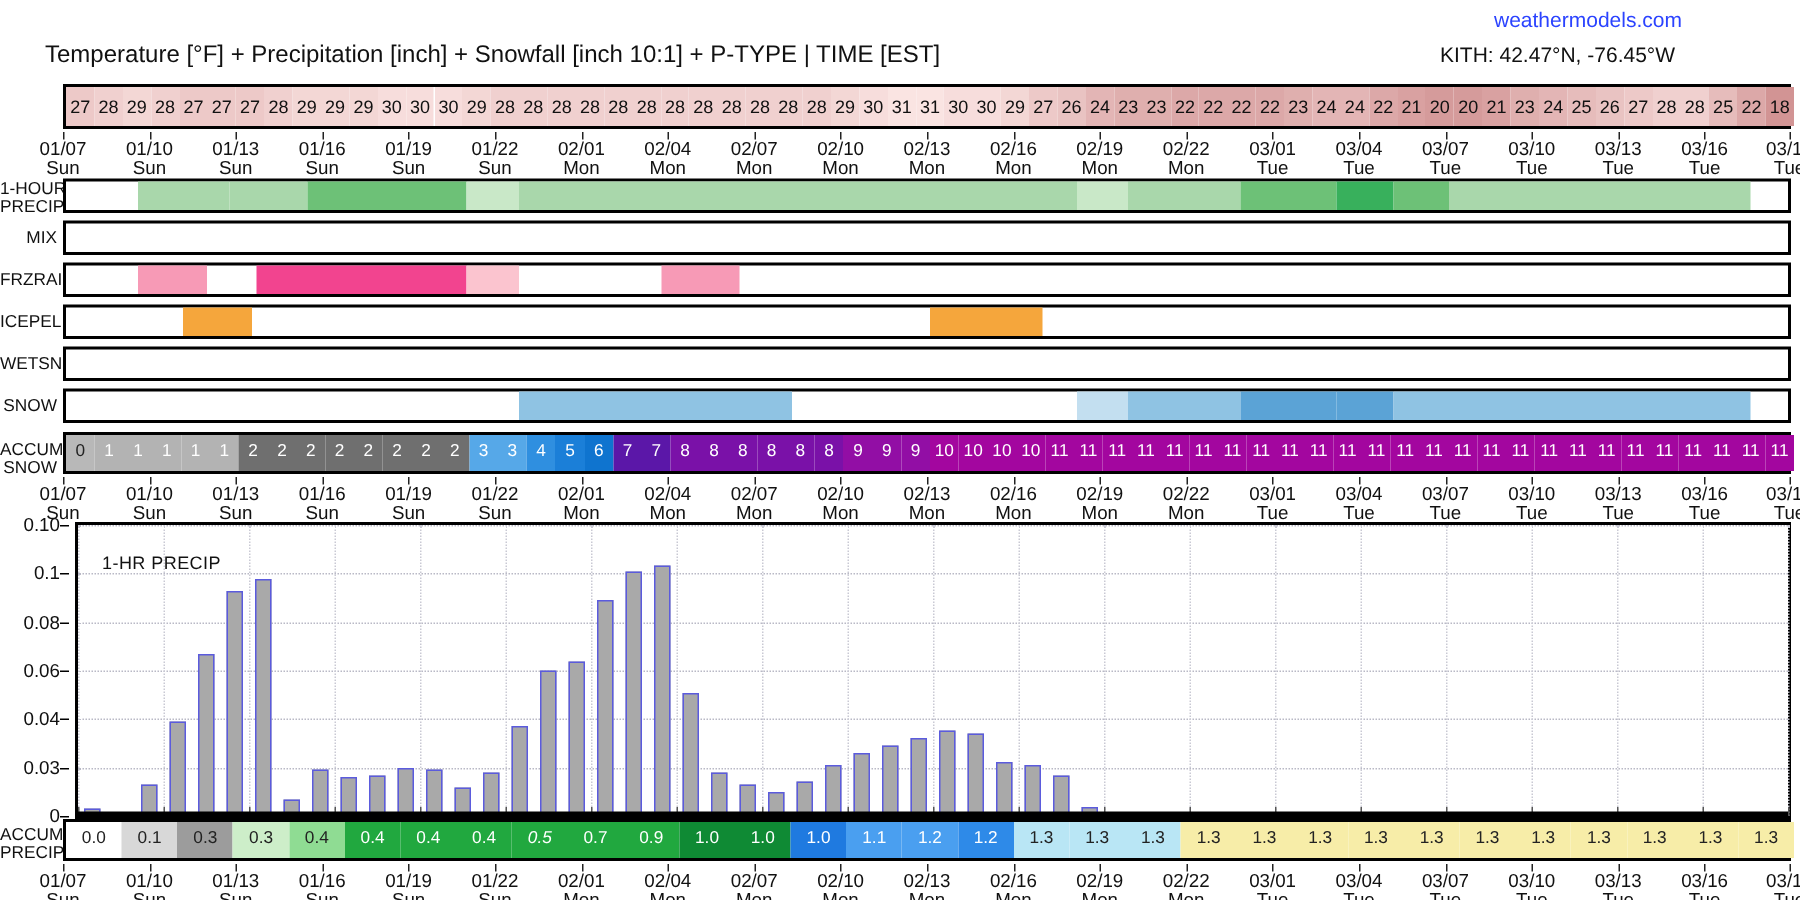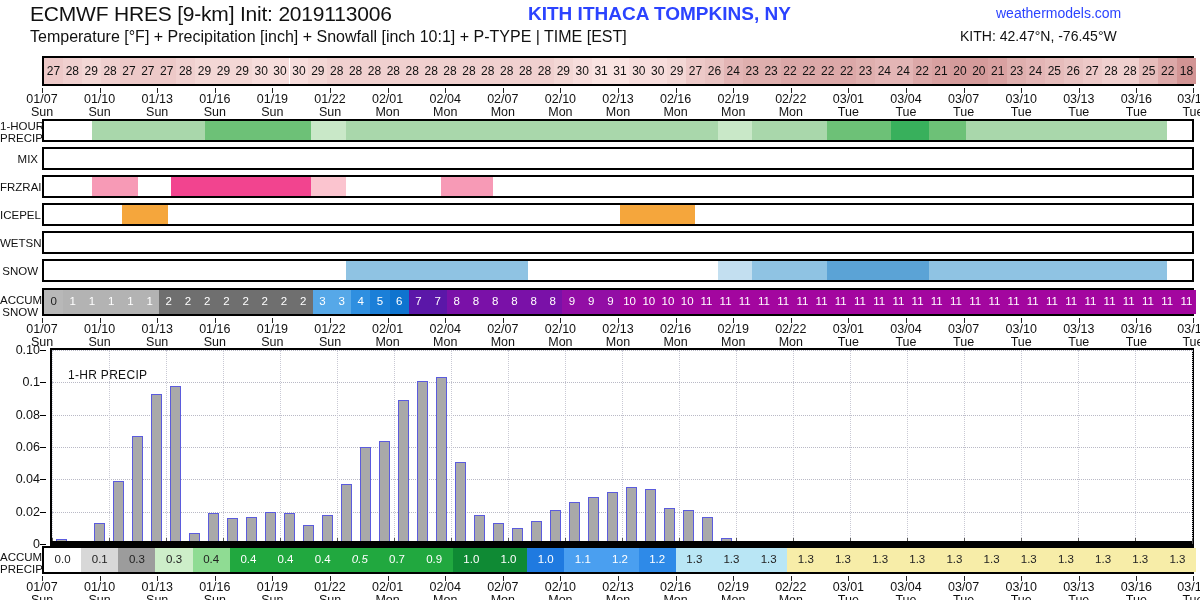--- a/index.html
+++ b/index.html
@@ -47,23 +47,21 @@
   .ylabel{position:absolute;right:0;transform:translateY(-50%);font-size:12.5px;color:#111;white-space:nowrap;}
   .ytick{position:absolute;width:6px;height:1px;background:#000;}
   .bar{position:absolute;bottom:0;background:#a9a9a9;border:1px solid #5b5bdd;box-sizing:border-box;}
   .chart-note{position:absolute;font-size:12px;color:#111;letter-spacing:.3px;}
   .xtick-in{position:absolute;width:1px;background:#555;}
 </style>
 </head>
 <body>
 
 <div class="header">
-  <div class="hdr-title">ECMWF HRES [9-km] Init: 2019113006</div>
   <div class="hdr-sub">Temperature [°F] + Precipitation [inch] + Snowfall [inch 10:1] + P-TYPE | TIME [EST]</div>
-  <div class="hdr-station">KITH ITHACA TOMPKINS, NY</div>
   <div class="hdr-site">weathermodels.com</div>
   <div class="hdr-coords">KITH: 42.47°N, -76.45°W</div>
 </div>
 
 <div class="plotbox" id="temp-strip" style="left:42px;top:56px;width:1152px;height:30px;">
   <div class="cells" id="temp-cells">
       <div class="cell" style="left: 0px; width: 18.8852px; background: rgb(237, 201, 200);">
         <span>27</span>
       </div>
       <div class="cell" style="left: 18.8852px; width: 18.8852px; background: rgb(240, 208, 207);">
@@ -828,21 +826,21 @@
       <div class="bar" style="left: 1067.61px; width: 11.78px; height: 0px;"></div>
       <div class="bar" style="left: 1086.61px; width: 11.78px; height: 0px;"></div>
       <div class="bar" style="left: 1105.61px; width: 11.78px; height: 0px;"></div>
       <div class="bar" style="left: 1124.61px; width: 11.78px; height: 0px;"></div>
       <div style="position: absolute; left: 0px; bottom: 0px; width: 100%; height: 3px; background: rgb(0, 0, 0);"></div>
     </div>
 </div>
 <div id="yaxis" style="position:absolute;left:0;top:348px;width:46px;height:198px;">
     <div class="ylabel" style="top: 196px; right: 6px;">0</div>
     <div class="ytick" style="top: 196px; right: 0px;"></div>
-    <div class="ylabel" style="top: 163.667px; right: 6px;">0.02</div>
+    <div class="ylabel" style="top: 163.667px; right: 6px;">0.03</div>
     <div class="ytick" style="top: 163.667px; right: 0px;"></div>
     <div class="ylabel" style="top: 131.333px; right: 6px;">0.04</div>
     <div class="ytick" style="top: 131.333px; right: 0px;"></div>
     <div class="ylabel" style="top: 99px; right: 6px;">0.06</div>
     <div class="ytick" style="top: 99px; right: 0px;"></div>
     <div class="ylabel" style="top: 66.6667px; right: 6px;">0.08</div>
     <div class="ytick" style="top: 66.6667px; right: 0px;"></div>
     <div class="ylabel" style="top: 34.3333px; right: 6px;">0.1</div>
     <div class="ytick" style="top: 34.3333px; right: 0px;"></div>
     <div class="ylabel" style="top: 2px; right: 6px;">0.10</div>

